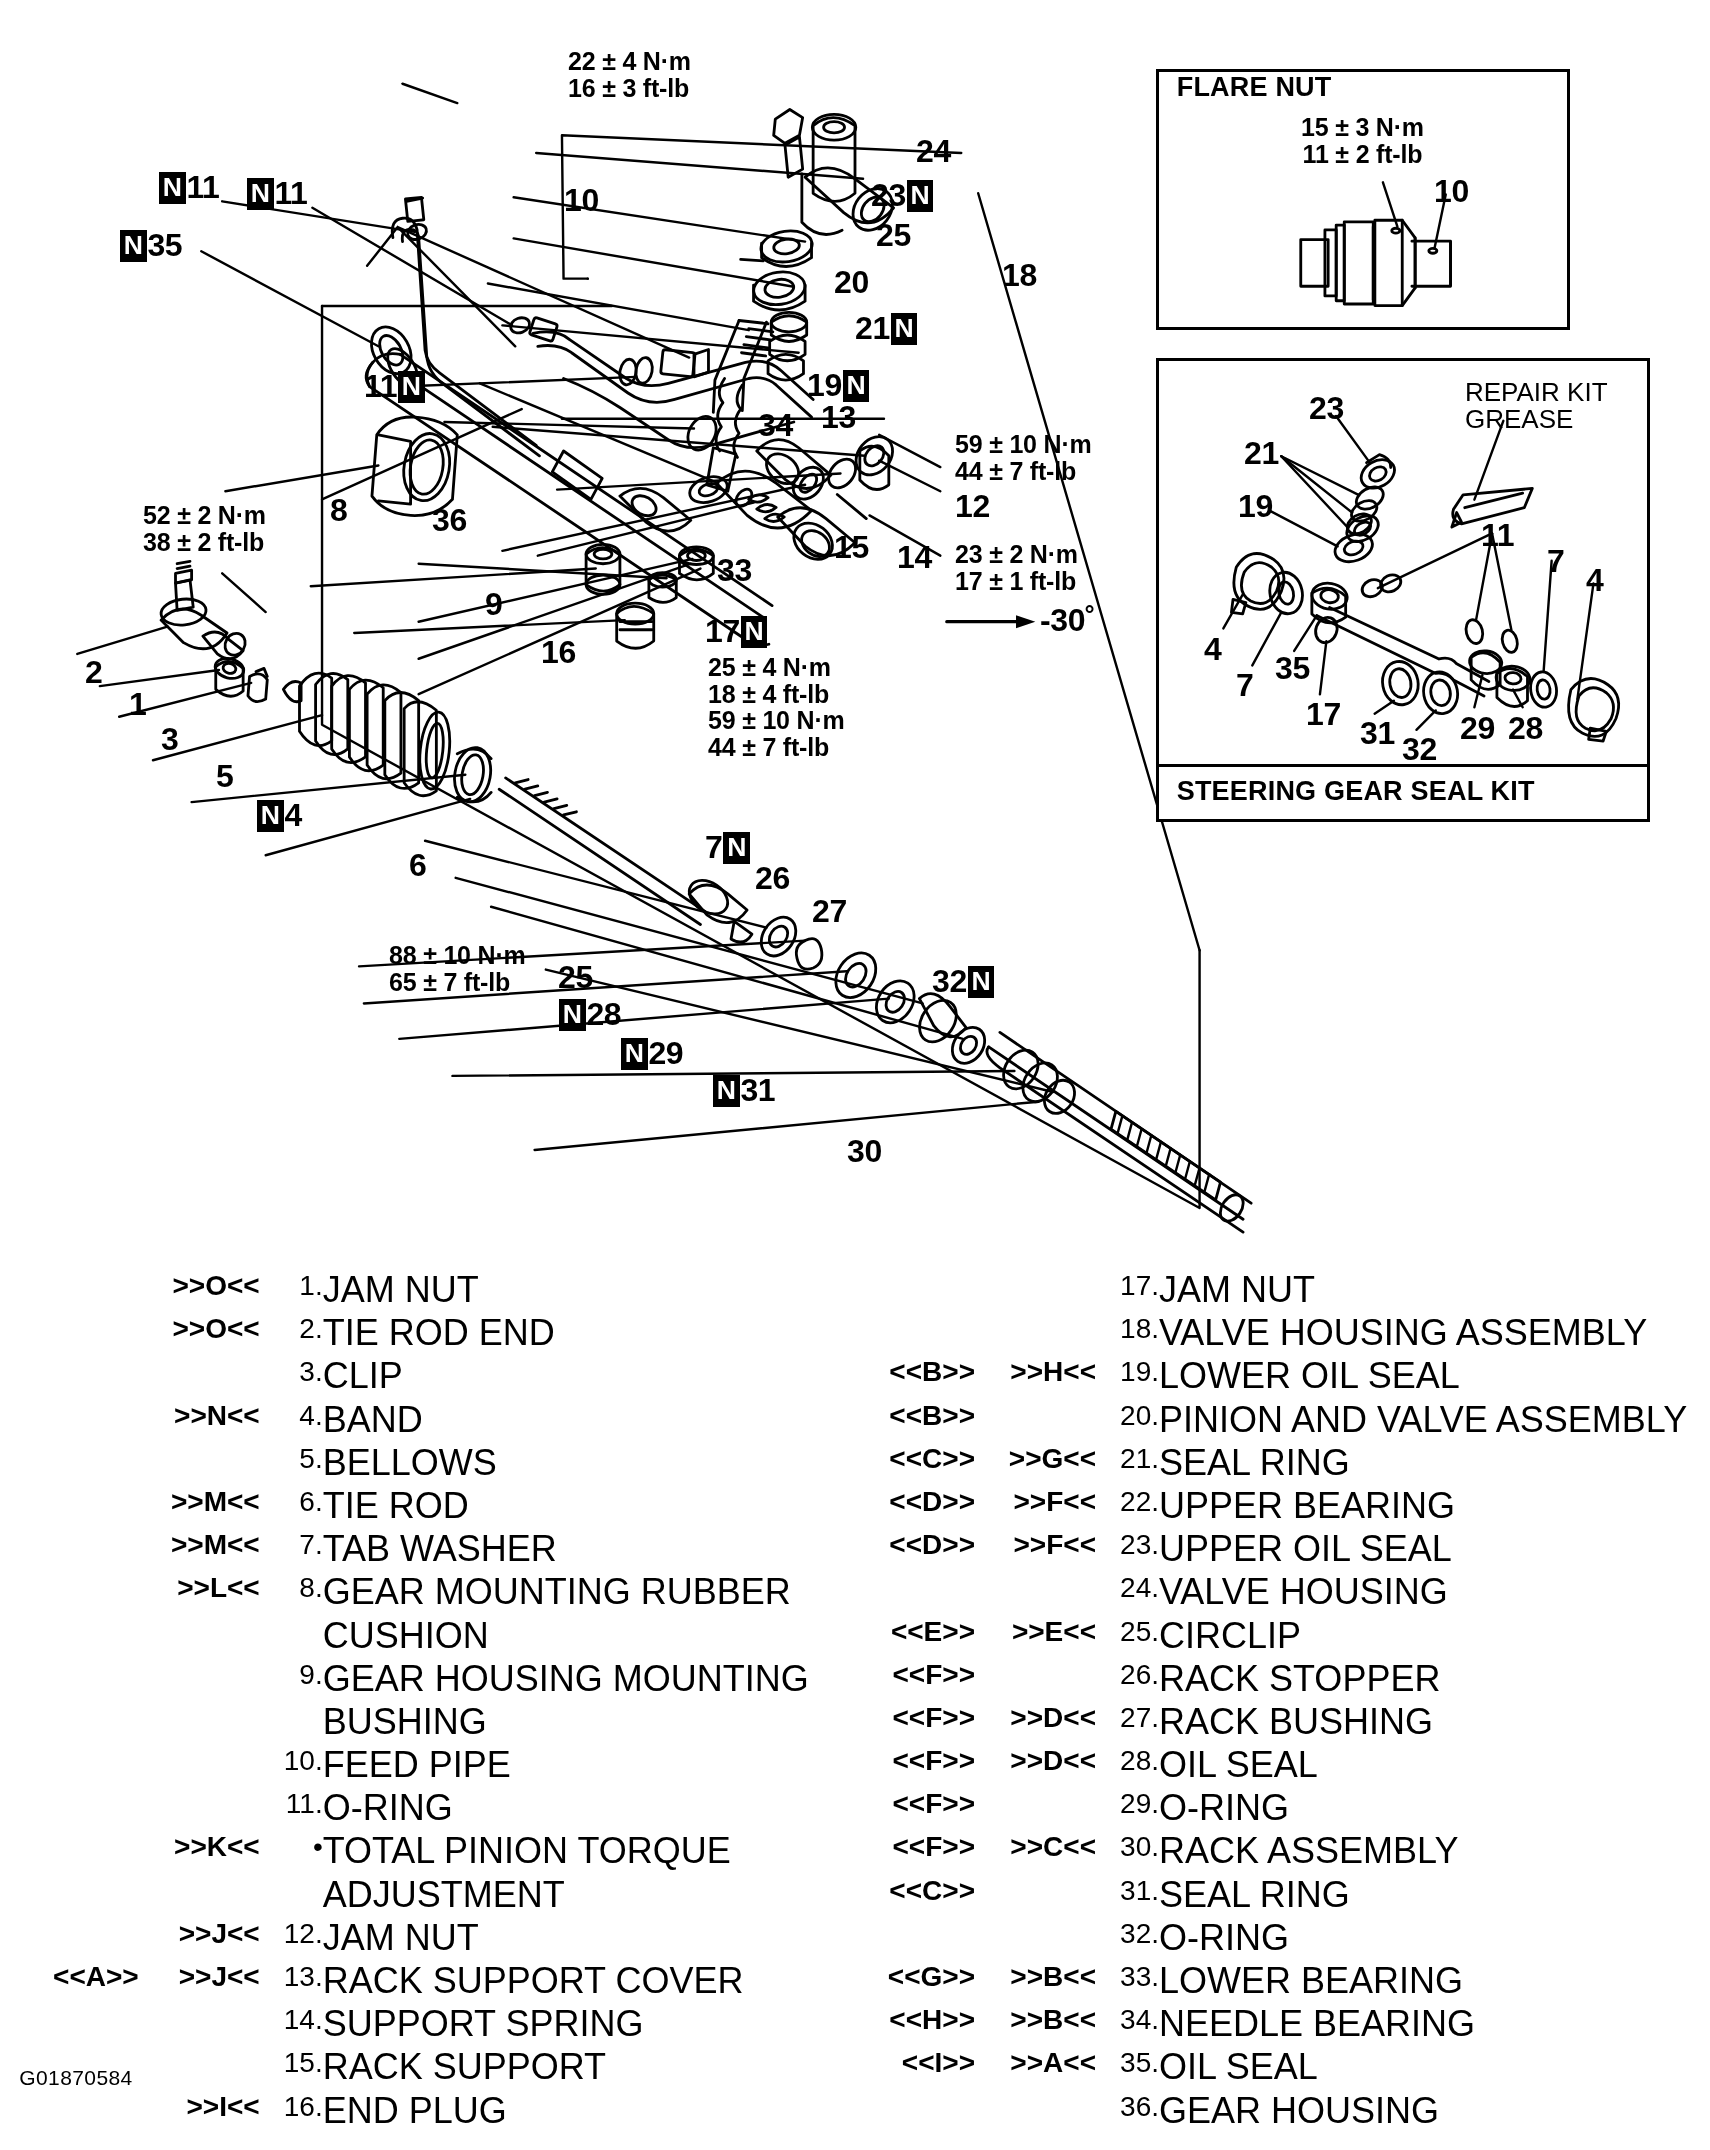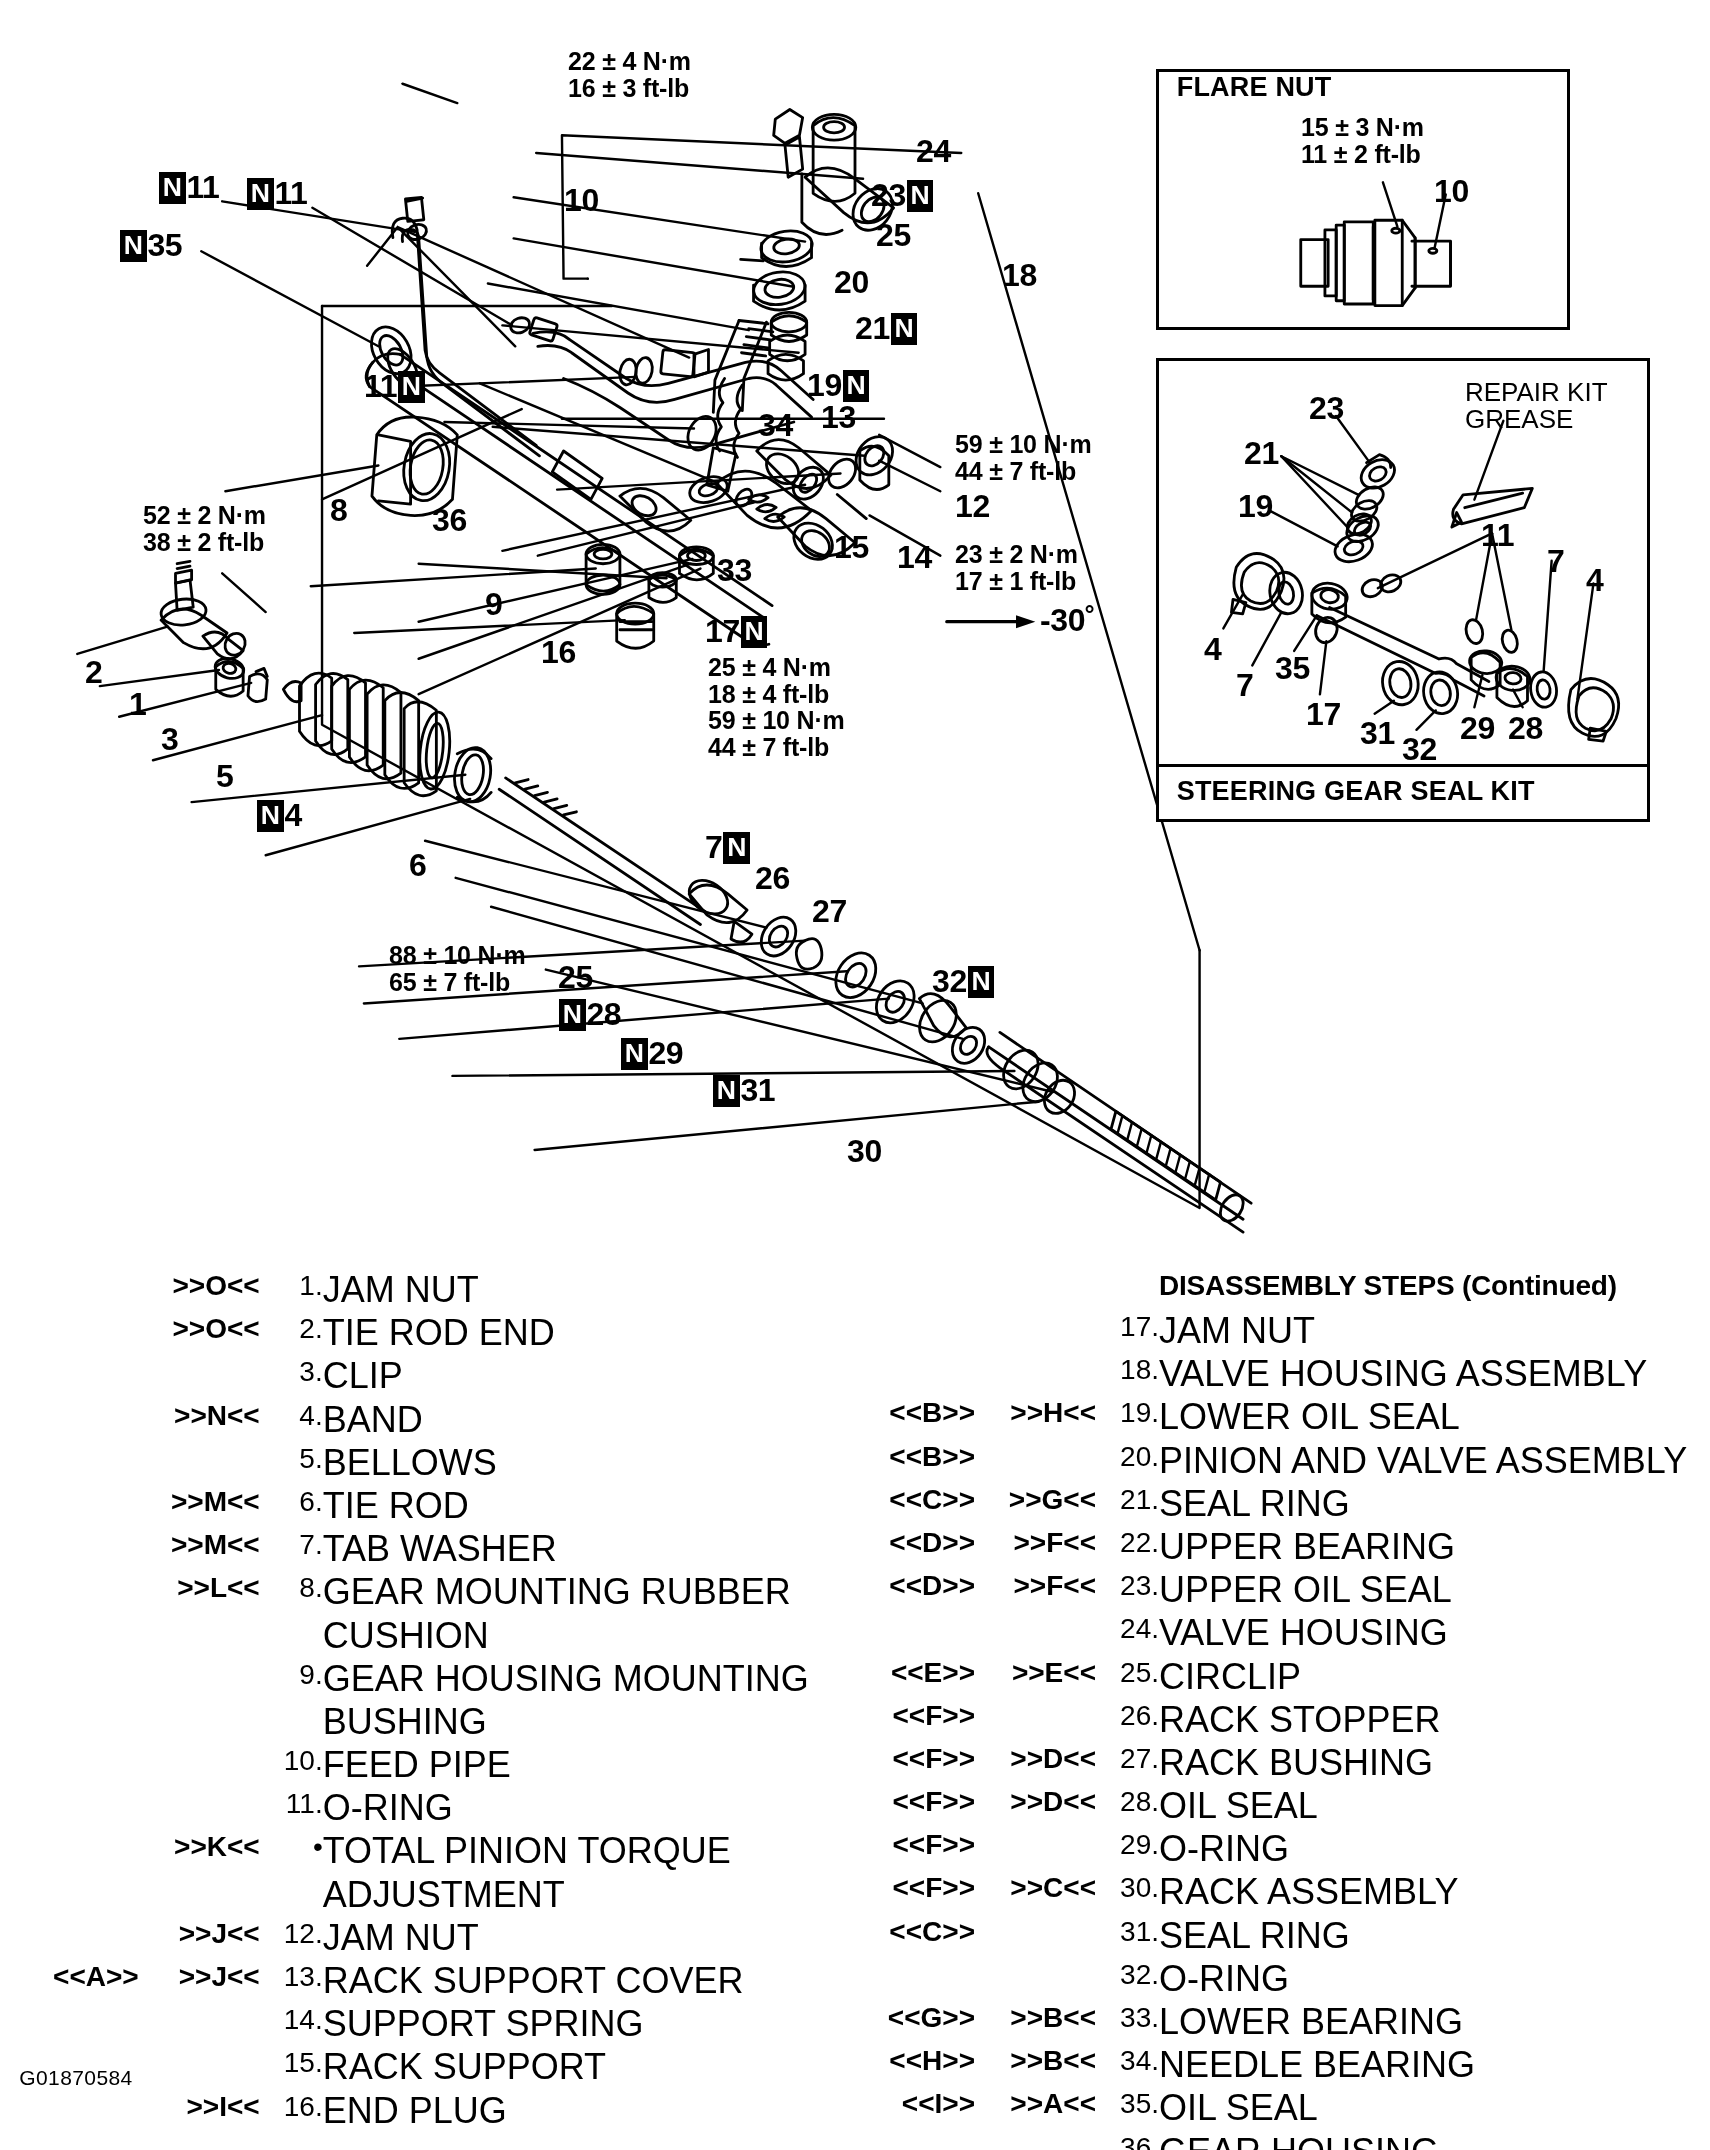--- a/index.html
+++ b/index.html
@@ -391,21 +391,21 @@
   <div class="lbl num" style="left:705px;top:615px;">17<span class="nbox">N</span></div>
   <div class="lbl num" style="left:256px;top:799px;"><span class="nbox">N</span>4</div>
   <div class="lbl num" style="left:705px;top:831px;">7<span class="nbox">N</span></div>
   <div class="lbl num" style="left:558px;top:998px;"><span class="nbox">N</span>28</div>
   <div class="lbl num" style="left:620px;top:1037px;"><span class="nbox">N</span>29</div>
   <div class="lbl num" style="left:712px;top:1074px;"><span class="nbox">N</span>31</div>
   <div class="lbl num" style="left:932px;top:965px;">32<span class="nbox">N</span></div>
 
   <div class="frame" style="left:1156px;top:69px;width:414px;height:261px;">
     <div class="boxtitle" style="left:17.7px;top:0;">FLARE NUT</div>
-    <div class="lbl spec" style="left:142px;top:42px;">
+    <div class="lbl spec" style="left:142px;top:42px;text-align:center;">
       <div>15 ± 3 N·m</div>
       <div>11 ± 2 ft-lb</div>
     </div>
     <div class="lbl num" style="left:275px;top:103px;">10</div>
 
     <svg class="art" viewBox="0 0 514 324" style="width:414px;height:261px;">
       <g fill="none" stroke="#000" stroke-width="3.5" stroke-linejoin="round" stroke-linecap="round">
 
         <path d="M176 208 l0 58 l34 0 l0 -58z"></path>
         <path d="M206 196 l0 82 l14 0 l0 -82z"></path>
@@ -661,26 +661,20 @@
             <td class="c-no">16.</td>
             <td class="c-nm">END PLUG</td>
           </tr>
     </tbody>
       </table>
   </div>
 
   <div class="steps" style="left:854px;top:1272px;">
     <table>
       <tbody>
-          <tr>
-            <td></td>
-            <td></td>
-            <td></td>
-          <td class="hdr cont">DISASSEMBLY STEPS (Continued)</td>
-          </tr>
       <tr>
             <td class="c-mark1"></td>
             <td class="c-mark2"></td>
             <td class="c-no">17.</td>
             <td class="c-nm">JAM NUT</td>
           </tr>
       <tr>
             <td class="c-mark1"></td>
             <td class="c-mark2"></td>
             <td class="c-no">18.</td>

